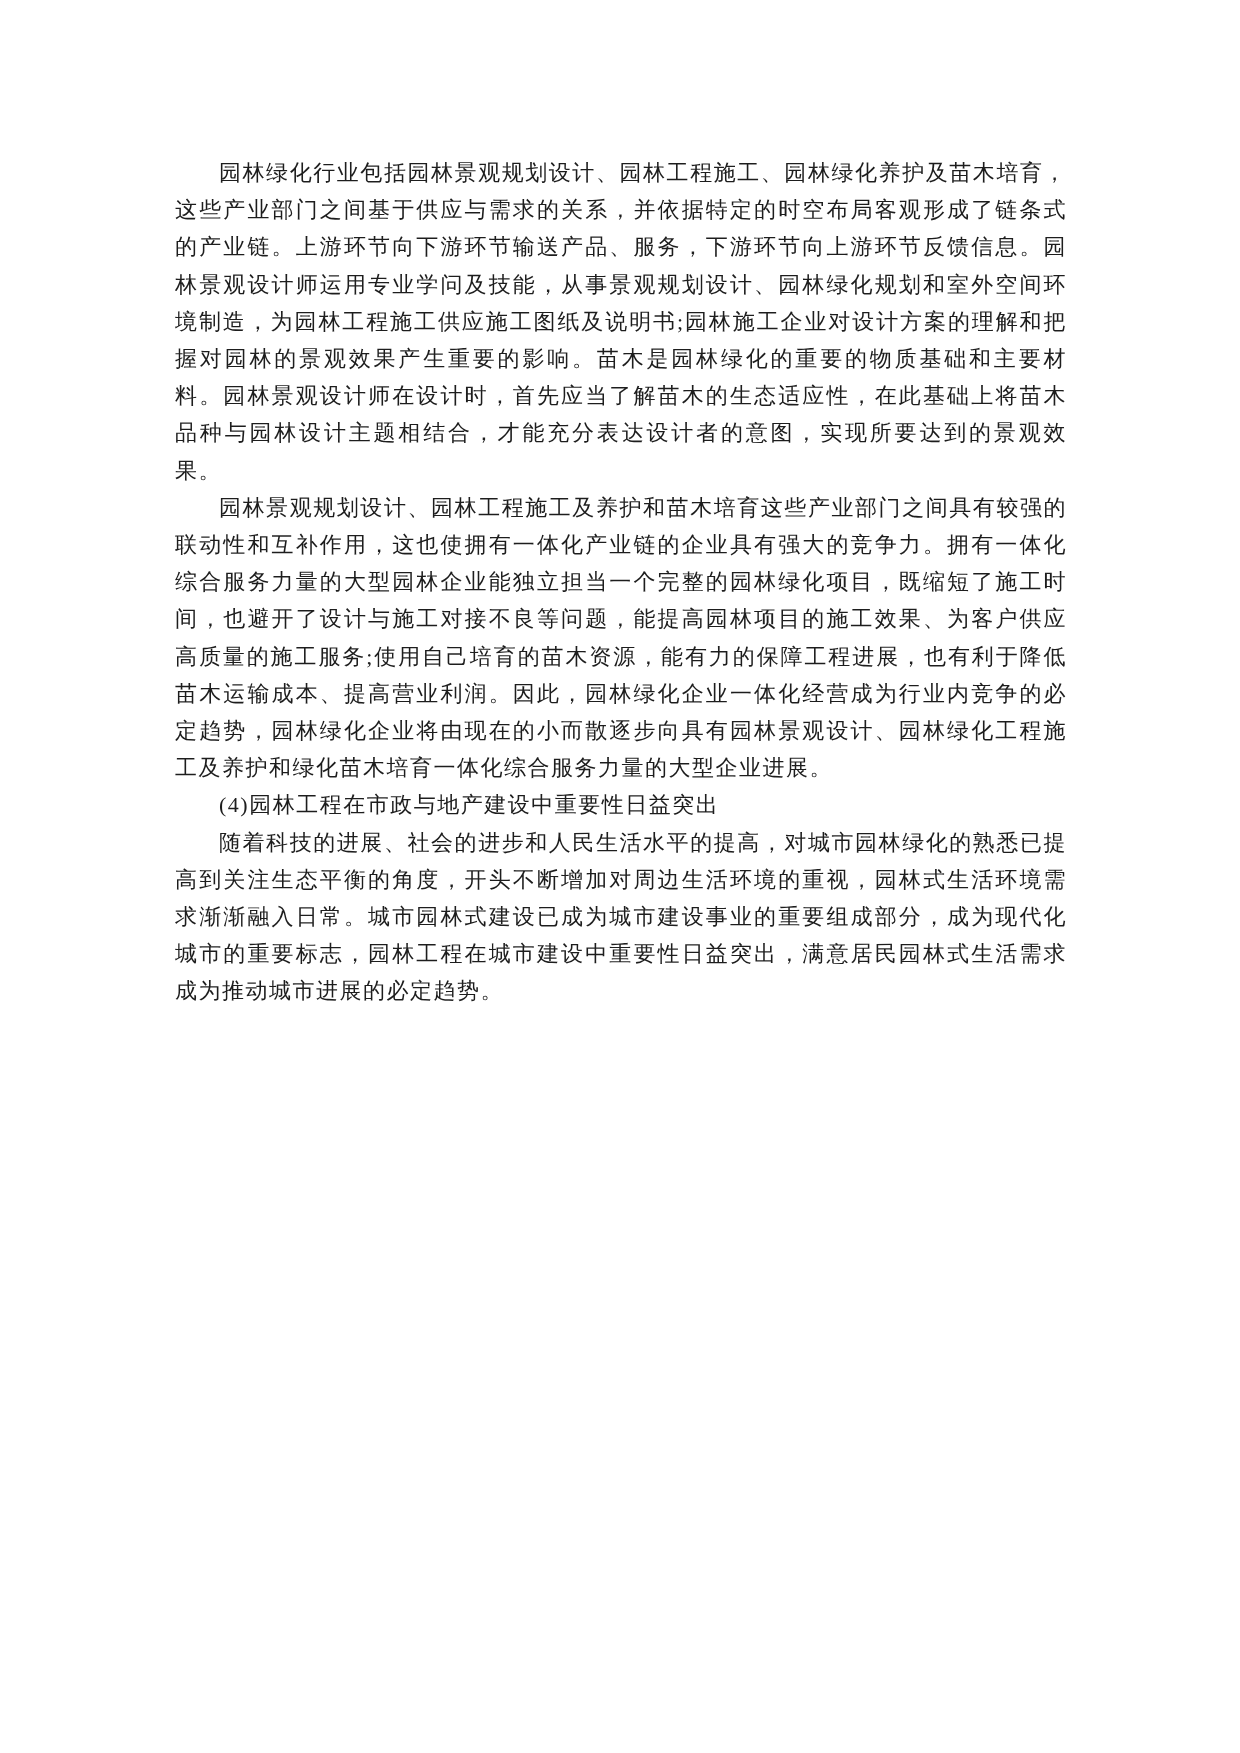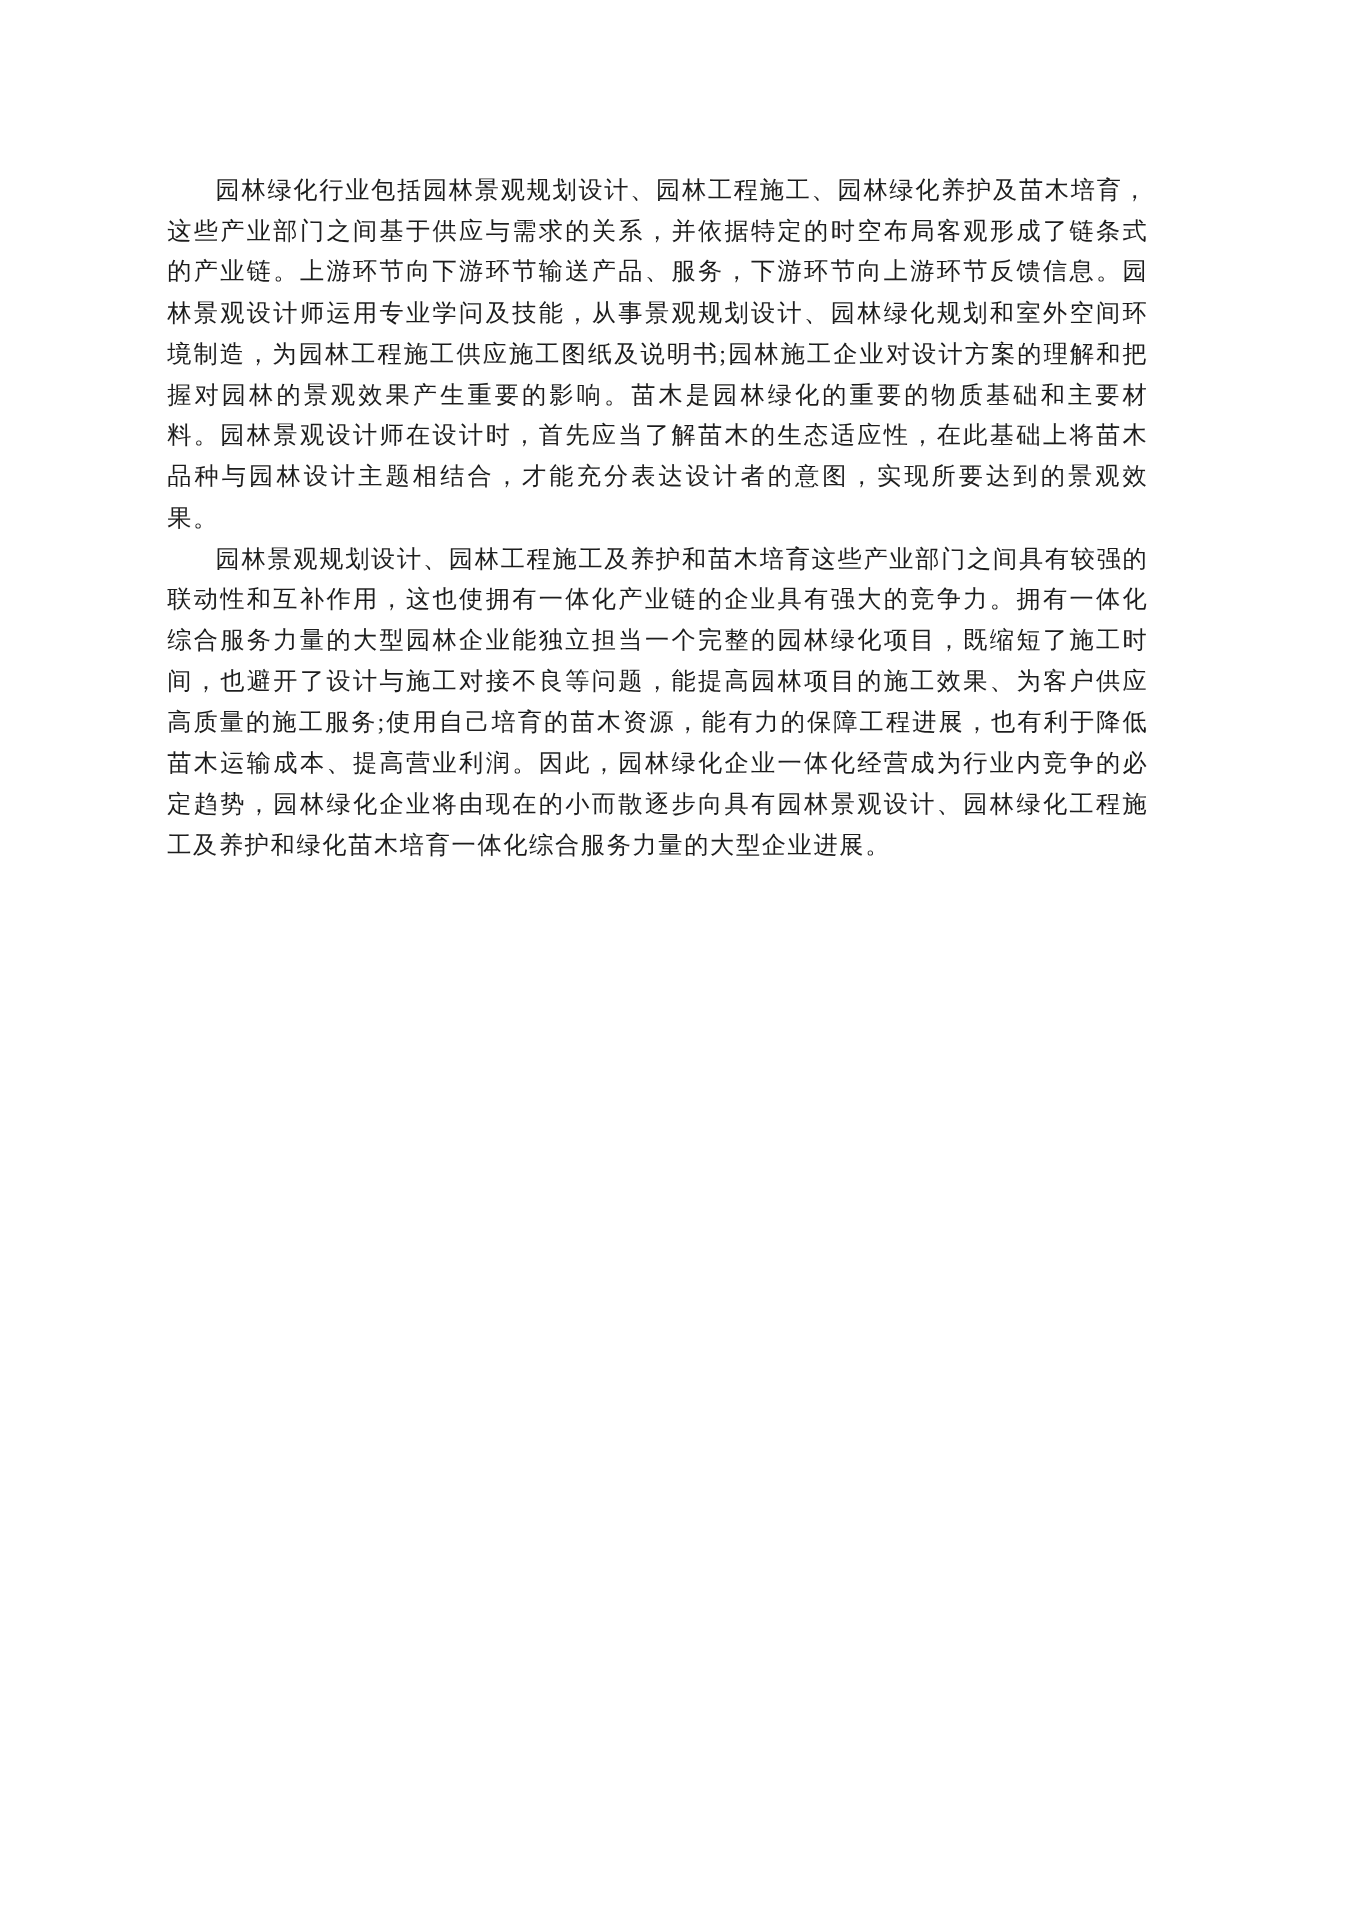--- a/index.html
+++ b/index.html
@@ -9,21 +9,21 @@
   }
   .page {
     position: relative;
     width: 1240px;
     height: 1753px;
     background: #ffffff;
     overflow: hidden;
   }
   .content {
     position: absolute;
-    left: 152px;
+    left: 175px;
     top: 154px;
     width: 892px;
   }
   .para {
     margin: 0;
     padding: 0;
     font-family: "Liberation Serif", "DejaVu Serif", serif;
     font-size: 22px;
     line-height: 37.2px;
     letter-spacing: 1.5px;
@@ -34,14 +34,16 @@
     word-break: break-all;
   }
 </style>
 </head>
 <body>
 
 <div class="page">
   <div class="content">
     <p class="para">园林绿化行业包括园林景观规划设计、园林工程施工、园林绿化养护及苗木培育，这些产业部门之间基于供应与需求的关系，并依据特定的时空布局客观形成了链条式的产业链。上游环节向下游环节输送产品、服务，下游环节向上游环节反馈信息。园林景观设计师运用专业学问及技能，从事景观规划设计、园林绿化规划和室外空间环境制造，为园林工程施工供应施工图纸及说明书;园林施工企业对设计方案的理解和把握对园林的景观效果产生重要的影响。苗木是园林绿化的重要的物质基础和主要材料。园林景观设计师在设计时，首先应当了解苗木的生态适应性，在此基础上将苗木品种与园林设计主题相结合，才能充分表达设计者的意图，实现所要达到的景观效果。</p>
     <p class="para">园林景观规划设计、园林工程施工及养护和苗木培育这些产业部门之间具有较强的联动性和互补作用，这也使拥有一体化产业链的企业具有强大的竞争力。拥有一体化综合服务力量的大型园林企业能独立担当一个完整的园林绿化项目，既缩短了施工时间，也避开了设计与施工对接不良等问题，能提高园林项目的施工效果、为客户供应高质量的施工服务;使用自己培育的苗木资源，能有力的保障工程进展，也有利于降低苗木运输成本、提高营业利润。因此，园林绿化企业一体化经营成为行业内竞争的必定趋势，园林绿化企业将由现在的小而散逐步向具有园林景观设计、园林绿化工程施工及养护和绿化苗木培育一体化综合服务力量的大型企业进展。</p>
+    <p class="para">(4)园林工程在市政与地产建设中重要性日益突出</p>
+    <p class="para">随着科技的进展、社会的进步和人民生活水平的提高，对城市园林绿化的熟悉已提高到关注生态平衡的角度，开头不断增加对周边生活环境的重视，园林式生活环境需求渐渐融入日常。城市园林式建设已成为城市建设事业的重要组成部分，成为现代化城市的重要标志，园林工程在城市建设中重要性日益突出，满意居民园林式生活需求成为推动城市进展的必定趋势。</p>
   </div>
 </div>
 
 </body></html>

